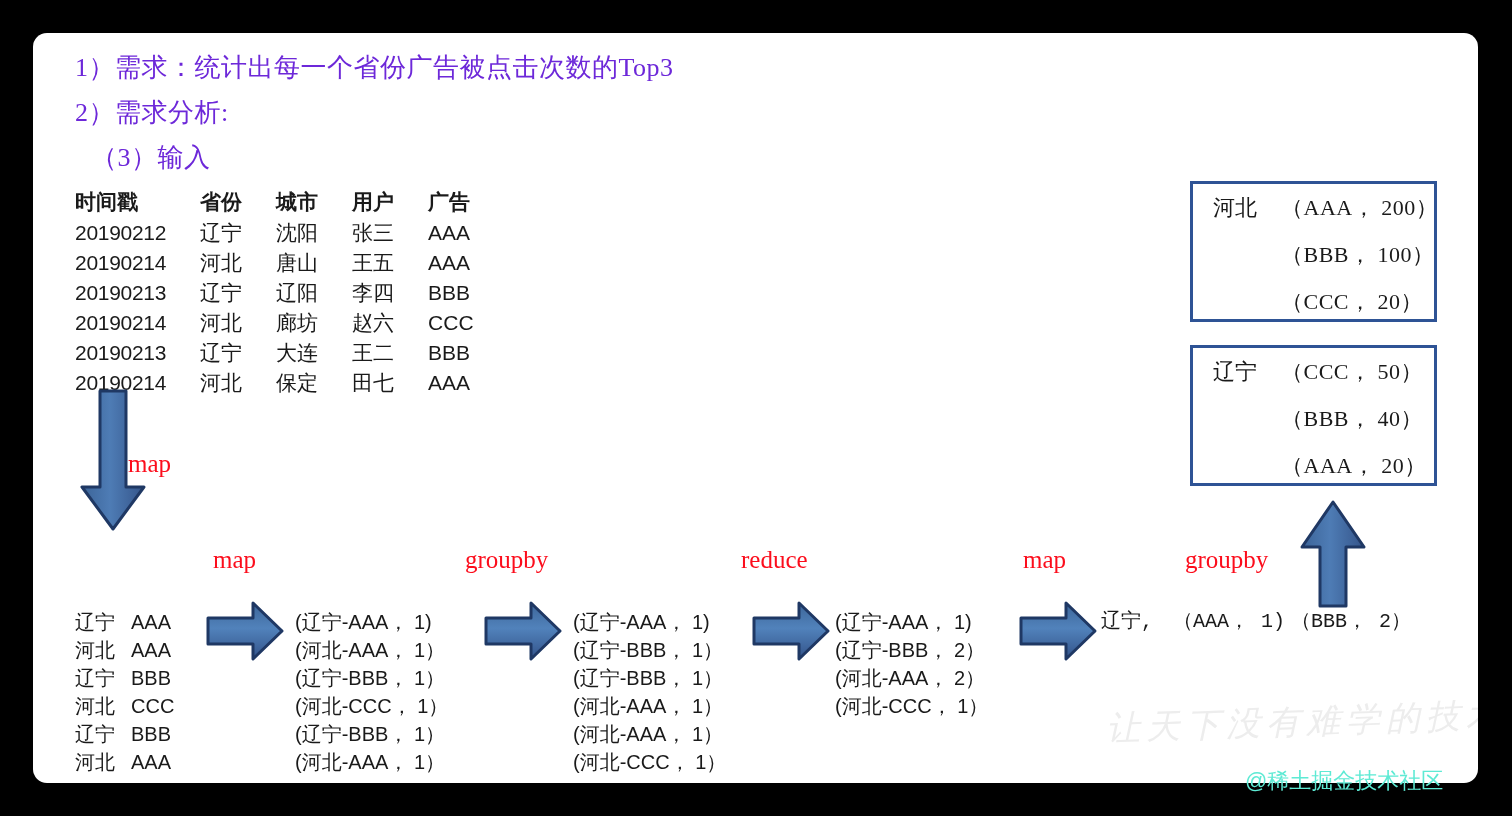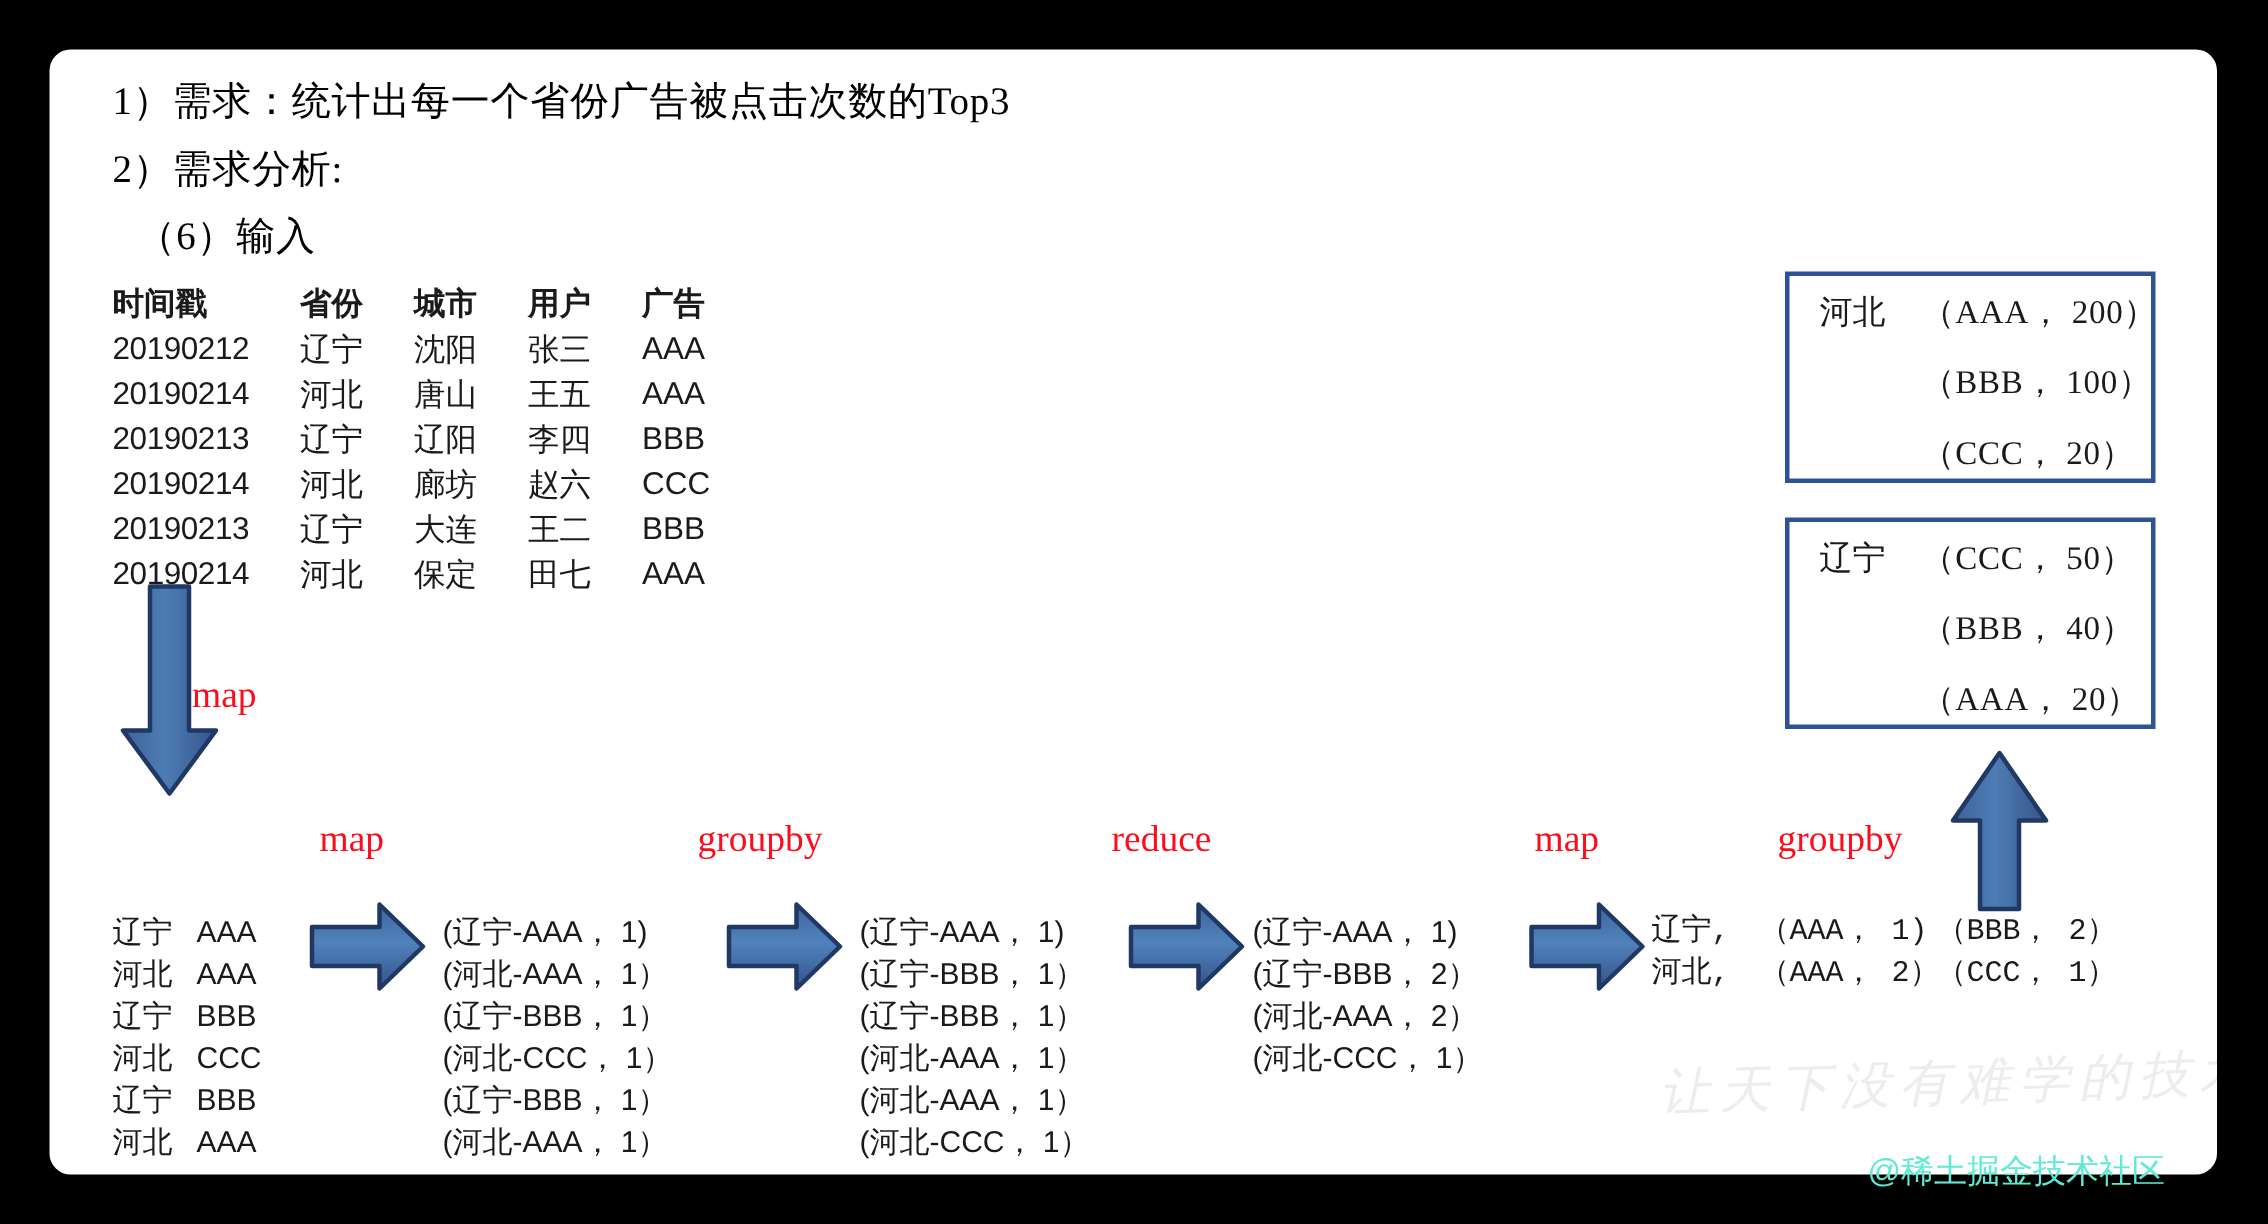--- a/index.html
+++ b/index.html
@@ -21,21 +21,21 @@
     height: 750px;
     background: #ffffff;
     border-radius: 14px;
     overflow: hidden;
   }
 
   
   .hdr {
     position: absolute;
     white-space: nowrap;
-    color: #000000;
+    color: #6d28d9;
     font-family: "Liberation Serif", "DejaVu Serif", serif;
     font-size: 26px;
     letter-spacing: 0.5px;
   }
   #req-line   { left: 42px; top: 17px; }
   #ana-line   { left: 42px; top: 62px; }
   #input-line { left: 58px; top: 107px; }
   #output-line{ left: 1152px; top: 97px; }
 
   
@@ -147,21 +147,21 @@
     z-index: 5;
   }
 </style>
 </head>
 <body>
 
 <div id="slide-card">
 
   <div class="hdr" id="req-line">1）需求：统计出每一个省份广告被点击次数的Top3</div>
   <div class="hdr" id="ana-line">2）需求分析:</div>
-  <div class="hdr" id="input-line">（6）输入</div>
+  <div class="hdr" id="input-line">（3）输入</div>
 
   <table id="input-table">
     <thead>
       <tr>
         <th>时间戳</th>
         <th>省份</th>
         <th>城市</th>
         <th>用户</th>
         <th>广告</th>
       </tr>
@@ -337,22 +337,19 @@
     <div class="line">(辽宁-AAA， 1)</div>
     <div class="line">(辽宁-BBB， 2）</div>
     <div class="line">(河北-AAA， 2）</div>
     <div class="line">(河北-CCC， 1）</div>
   </div>
 
   <div class="col" id="col-final" style="left:1068px; top:575px;font-family:Liberation Mono, monospace;">
     <div class="line">
       <span class="prov">辽宁,</span><span class="p1">（AAA， 1)</span><span class="p2">（BBB， 2）</span>
     </div>
-    <div class="line">
-      <span class="prov">河北,</span><span class="p1">（AAA， 2）</span><span class="p2">（CCC， 1）</span>
-    </div>
   </div>
 
   <div id="watermark-phrase">让天下没有难学的技术</div>
 
 </div>
 
 <div id="watermark-brand">@稀土掘金技术社区</div>
 
 </body></html>

